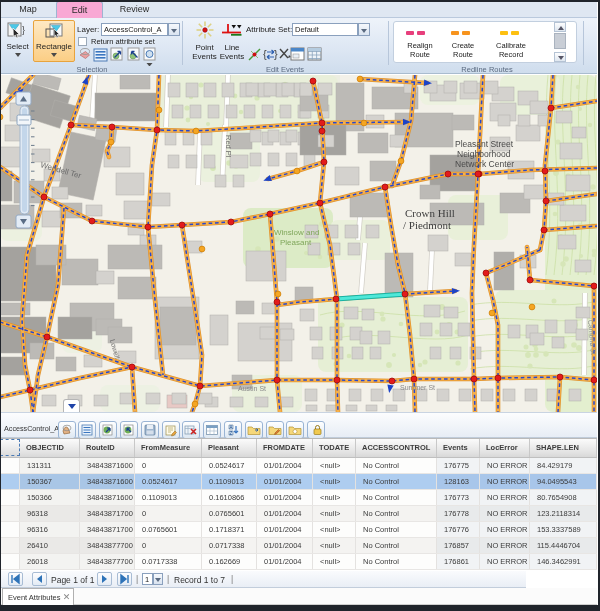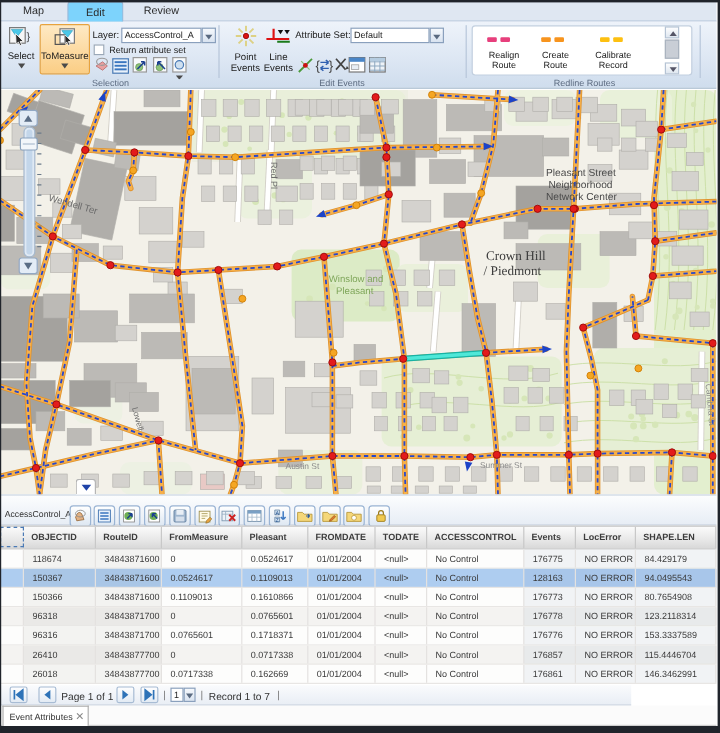--- a/index.html
+++ b/index.html
@@ -1,21 +1,21 @@
 <!DOCTYPE html>
 <html><head><meta charset="utf-8"><style>
 *{margin:0;padding:0;box-sizing:border-box;}
 html,body{width:600px;height:611px;overflow:hidden;}
 body{font-family:"Liberation Sans",sans-serif;position:relative;background:#fff;}
 #frame{position:absolute;left:0;top:0;width:600px;height:611px;border-left:1px solid #20242b;border-right:2px solid #20242b;border-top:2px solid #20242b;z-index:90;pointer-events:none;}
 .abs{position:absolute;}
 
 #tabrow{position:absolute;left:0;top:0;width:597px;height:18px;background:#dfe7f2;border-bottom:1px solid #bac9dd;}
 .rtab{position:absolute;top:1px;height:17px;font-size:9px;color:#2b2b2b;text-align:center;line-height:17px;}
-#tab-edit{left:56px;width:47px;background:#7dd3fc;border:1px solid #9db4d2;border-bottom:none;border-radius:3px 3px 0 0;height:17px;z-index:3;text-align:center;}
+#tab-edit{left:56px;width:47px;background:#f9a8d4;border:1px solid #9db4d2;border-bottom:none;border-radius:3px 3px 0 0;height:17px;z-index:3;text-align:center;}
 
 #ribbon{position:absolute;left:0;top:18px;width:597px;height:56px;background:linear-gradient(#eef3fa,#dce6f3 60%,#cfdded);border-bottom:1px solid #a9bccf;}
 .gsep{position:absolute;top:3px;height:44px;width:1px;background:#b7c6da;}
 .glabel{position:absolute;top:47px;font-size:7.5px;color:#5c6b80;text-align:center;}
 .bigbtn{position:absolute;top:2px;width:31px;height:42px;text-align:center;font-size:8px;color:#222;}
 .bigbtn .cap{margin-top:1px;line-height:9px;font-size:8px;}
 .darr{width:0;height:0;border-left:3px solid transparent;border-right:3px solid transparent;border-top:4px solid #4a4a4a;margin:2px auto 0;}
 #btn-rect{position:absolute;left:33px;top:2px;width:42px;height:42px;text-align:center;font-size:8px;color:#222;background:linear-gradient(#fee9c4,#fbce85);border:1px solid #e8a33d;border-radius:2px;}
 .field{position:absolute;background:#fff;border:1px solid #8aa0bd;font-size:7.5px;color:#222;padding:0 2px;line-height:11px;}
 .dbtn{position:absolute;background:linear-gradient(#f5f8fc,#d9e3f0);border:1px solid #8aa0bd;}
@@ -67,21 +67,21 @@
     <div class="darr"></div>
   </div>
 
   <div id="btn-rect">
     <svg width="18" height="17" style="margin-top:2px;" viewBox="0 0 18 17">
       <rect x="5" y="1" width="12" height="12" fill="#fbfbfb" stroke="#7a7a7a"></rect>
       <path d="M6.5 2.5 L15.5 2.5 L11 8.5 Z" fill="#4cc8e8" stroke="#2a9ab8" stroke-width="0.5"></path>
       <rect x="1" y="6" width="8" height="8" fill="none" stroke="#555"></rect>
       <path d="M9 6 L14.5 11.5 L12 11.6 L13.2 14.2 L11.8 14.8 L10.7 12.1 L9.2 13.4 Z" fill="#2a2a2a" stroke="#fff" stroke-width="0.6"></path>
     </svg>
-    <div class="cap" style="font-size:8px;">ToMeasure</div>
+    <div class="cap" style="font-size:8px;">Rectangle</div>
     <div class="darr"></div>
   </div>
   <div class="lbl" style="left:77px;top:7px;">Layer:</div>
   <div class="field" style="left:101px;top:5px;width:67px;height:13px;line-height:12px;">AccessControl_A</div>
   <div class="dbtn" style="left:168px;top:5px;width:12px;height:13px;"></div>
   <div style="position:absolute;left:78px;top:19px;width:9px;height:9px;background:#fff;border:1px solid #9aa8b8;"></div>
   <div class="lbl" style="left:91px;top:19px;font-size:7.5px;">Return attribute set</div>
 
   <svg class="abs" style="left:78px;top:28px;" width="78" height="20" viewBox="0 0 78 20">
     <g>
@@ -825,21 +825,21 @@
     <div class="hc" style="left:202px;width:55px;">Pleasant</div>
     <div class="hc" style="left:257px;width:56px;">FROMDATE</div>
     <div class="hc" style="left:313px;width:43px;">TODATE</div>
     <div class="hc" style="left:356px;width:81px;">ACCESSCONTROL</div>
     <div class="hc" style="left:437px;width:43px;">Events</div>
     <div class="hc" style="left:480px;width:50px;">LocError</div>
     <div class="hc" style="left:530px;width:67px;">SHAPE.LEN</div>
   </div>
   <div class="drow rowline" style="top:19px;background:#fdfdfc;">
     <div class="dc" style="left:0px;width:20px;"></div>
-    <div class="dc t1" style="left:20px;width:60px;">118674</div>
+    <div class="dc t1" style="left:20px;width:60px;">131311</div>
     <div class="dc t1" style="left:80px;width:55px;">34843871600</div>
     <div class="dc" style="left:135px;width:67px;">0</div>
     <div class="dc" style="left:202px;width:55px;">0.0524617</div>
     <div class="dc" style="left:257px;width:56px;">01/01/2004</div>
     <div class="dc" style="left:313px;width:43px;">&lt;null&gt;</div>
     <div class="dc" style="left:356px;width:81px;">No Control</div>
     <div class="dc t2" style="left:437px;width:43px;">176775</div>
     <div class="dc t2" style="left:480px;width:50px;">NO ERROR</div>
     <div class="dc t2" style="left:530px;width:67px;">84.429179</div>
   </div>

